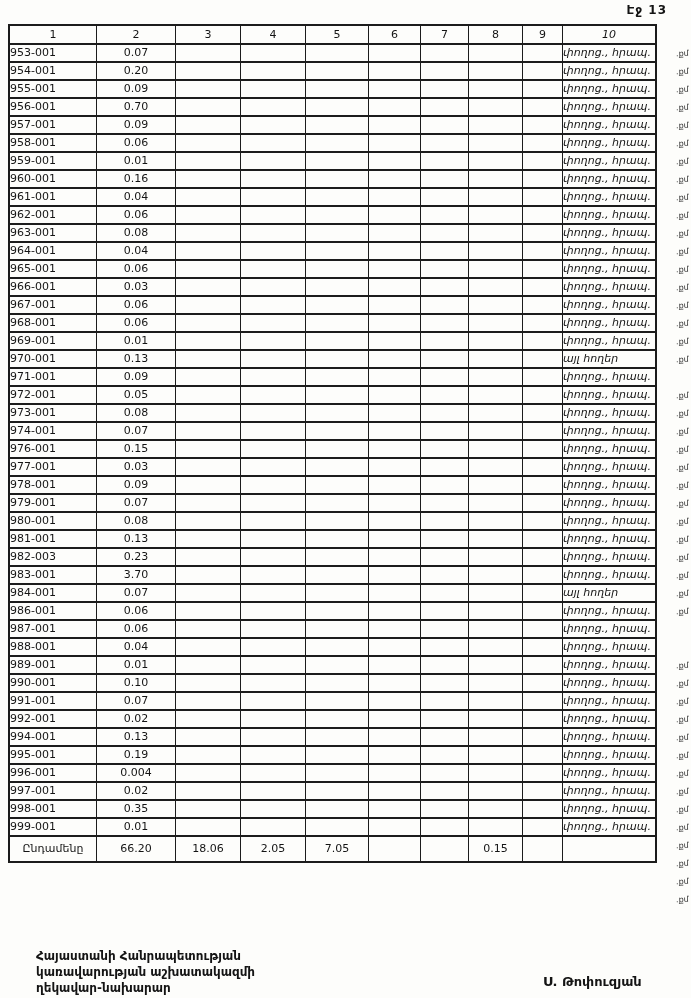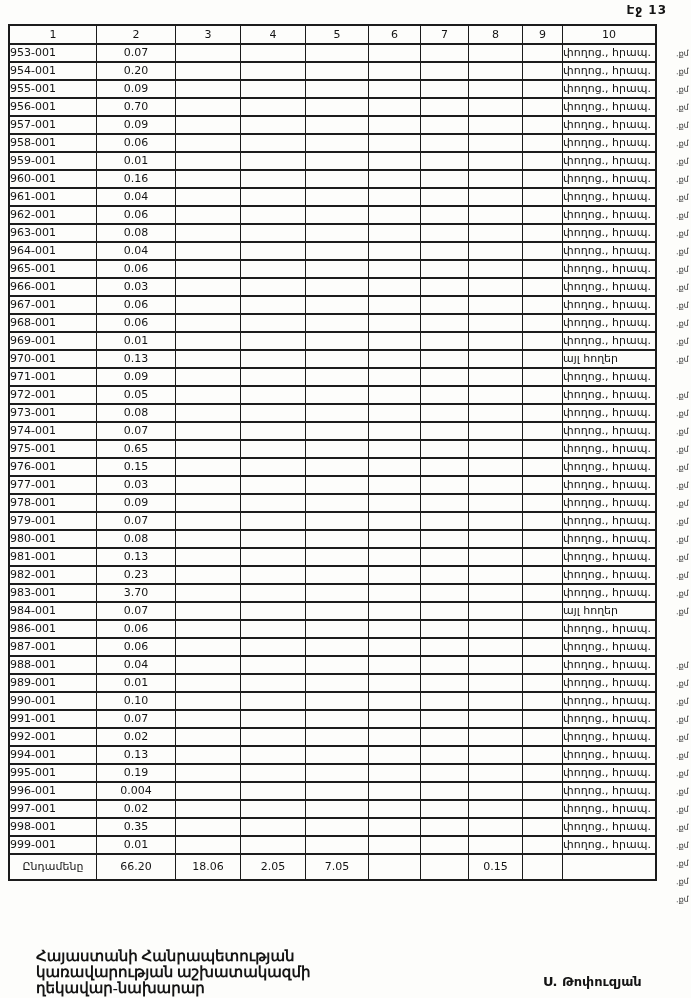--- a/index.html
+++ b/index.html
@@ -23,33 +23,33 @@
     border-left:1px solid #1c1c1c;border-right:1px solid #1c1c1c;
     padding:0;margin:0;overflow:hidden;white-space:nowrap;
     font-size:11px;line-height:16px;height:16px;vertical-align:middle;
   }
   table.grid th{font-weight:normal;text-align:center;height:17px;}
   .c1{width:86px;text-align:left;padding-left:3px;}
   .c2{width:78px;text-align:center;}
   .c3{width:64px;}.c4{width:64px;}.c5{width:62px;}
   .c6{width:51px;}.c7{width:47px;}.c8{width:53px;text-align:center;}
   .c9{width:39px;}
-  .c10{width:92px;text-align:left;padding-left:2px;font-size:10px;}
+  .c10{width:92px;text-align:left;padding-left:2px;font-size:10px;font-style:italic;}
   tr.total-row td{height:24px;line-height:24px;font-size:11px;margin-left:13px;}
   tr.total-row .c1{text-align:center;padding-left:0;}
   tr.total-row .num{text-align:center;}
   #notes-layer{position:absolute;left:100%;top:0;width:34px;height:100%;}
   .margin-note{
     position:absolute;left:8px;font-size:8px;line-height:9px;color:#2a2a2a;
     transform:rotate(-2deg);
   }
   .footer{position:absolute;left:0;top:948px;width:691px;}
   .footer-left{
     position:absolute;left:36px;top:0;
-    font-size:15px;font-weight:bold;line-height:16px;font-family:Liberation Serif, serif;
+    font-size:12px;font-weight:bold;line-height:16px;
   }
   .signature{
     position:absolute;left:543px;top:26px;
     font-size:13px;font-weight:bold;
   }
 </style>
 </head>
 <body>
 
 <div class="page">
@@ -331,32 +331,20 @@
             <td class="c3"></td>
             <td class="c4"></td>
             <td class="c5"></td>
             <td class="c6"></td>
             <td class="c7"></td>
             <td class="c8"></td>
             <td class="c9"></td>
             <td class="c10">փողոց., հրապ.</td>
           </tr>
           <tr>
-            <td class="c1">975-001</td>
-            <td class="c2">0.65</td>
-            <td class="c3"></td>
-            <td class="c4"></td>
-            <td class="c5"></td>
-            <td class="c6"></td>
-            <td class="c7"></td>
-            <td class="c8"></td>
-            <td class="c9"></td>
-            <td class="c10">փողոց., հրապ.</td>
-          </tr>
-          <tr>
             <td class="c1">976-001</td>
             <td class="c2">0.15</td>
             <td class="c3"></td>
             <td class="c4"></td>
             <td class="c5"></td>
             <td class="c6"></td>
             <td class="c7"></td>
             <td class="c8"></td>
             <td class="c9"></td>
             <td class="c10">փողոց., հրապ.</td>
@@ -415,21 +403,21 @@
             <td class="c3"></td>
             <td class="c4"></td>
             <td class="c5"></td>
             <td class="c6"></td>
             <td class="c7"></td>
             <td class="c8"></td>
             <td class="c9"></td>
             <td class="c10">փողոց., հրապ.</td>
           </tr>
           <tr>
-            <td class="c1">982-001</td>
+            <td class="c1">982-003</td>
             <td class="c2">0.23</td>
             <td class="c3"></td>
             <td class="c4"></td>
             <td class="c5"></td>
             <td class="c6"></td>
             <td class="c7"></td>
             <td class="c8"></td>
             <td class="c9"></td>
             <td class="c10">փողոց., հրապ.</td>
           </tr>

